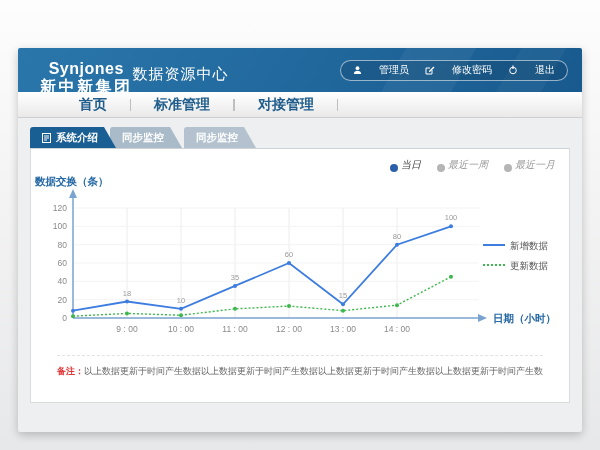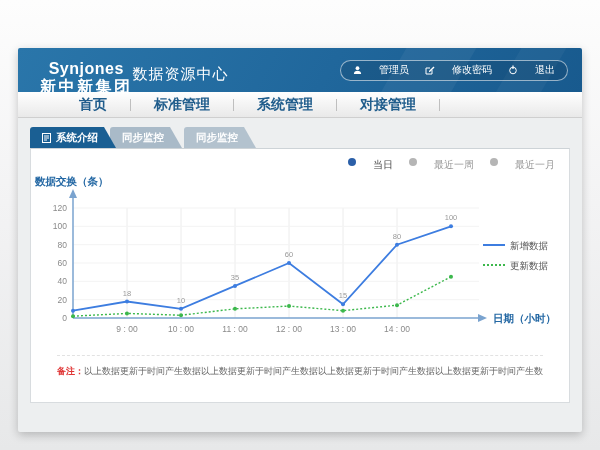--- a/index.html
+++ b/index.html
@@ -36,21 +36,21 @@
          padding:0 18px 0 12px; clip-path:polygon(0 0, calc(100% - 12px) 0, 100% 100%, 0 100%);
          border-radius:3px 0 0 0; cursor:pointer; }
   .tab-active { background:#1a5f93; z-index:3; }
   .tab-g1 { background:#a9bac8; margin-left:-6px; z-index:2; }
   .tab-g2 { background:#b3c2ce; margin-left:2px; z-index:1; }
 
   
   .card { position:relative; margin:0 12px; width:540px; height:255px; background:#fff;
           border:1px solid #d8dcdf; border-top:1px solid #cdd3d7; }
   .filters { position:absolute; top:9px; right:14px; display:flex; gap:16px; align-items:center; z-index:2; }
-  .filter { display:flex; align-items:flex-start; gap:17px; cursor:pointer; }
+  .filter { display:flex; align-items:flex-end; gap:3px; cursor:pointer;font-style:italic; }
   .dot { width:8px; height:8px; border-radius:50%; background:#b5b5b5; }
   .dot.sel { background:#2b5fa8; }
   .flabel { font-size:10px; color:#999; }
   .flabel.dark { color:#444; }
   .chart-svg { display:block; margin-top:24px; }
   .chart-svg text { font-family:"Liberation Sans","DejaVu Sans",sans-serif; }
   .note { margin:2px 26px 0 26px; border-top:1px dashed #e2e2e2; padding-top:9px;
           font-size:9px; white-space:nowrap; overflow:hidden; color:#666; }
   .note-label { color:#e03636; font-weight:bold; }
 </style>
@@ -94,21 +94,20 @@
           </span>
         </div>
       </div>
     </div>
 
     <div class="nav">
       <span class="nav-item">首页</span>
       <span class="nav-sep"></span>
       <span class="nav-item">标准管理</span>
       <span class="nav-sep"></span>
-      <span class="nav-item">系统管理</span>
       <span class="nav-sep"></span>
       <span class="nav-item">对接管理</span>
       <span class="nav-sep"></span>
     </div>
 
     <div class="tabs">
       <div class="tab tab-active">
         <svg width="9" height="10" viewBox="0 0 9 10">
             <rect x="0.5" y="0.5" width="8" height="9" fill="none" stroke="#fff" stroke-width="1"></rect>
             <line x1="2" y1="3" x2="7" y2="3" stroke="#fff"></line>

